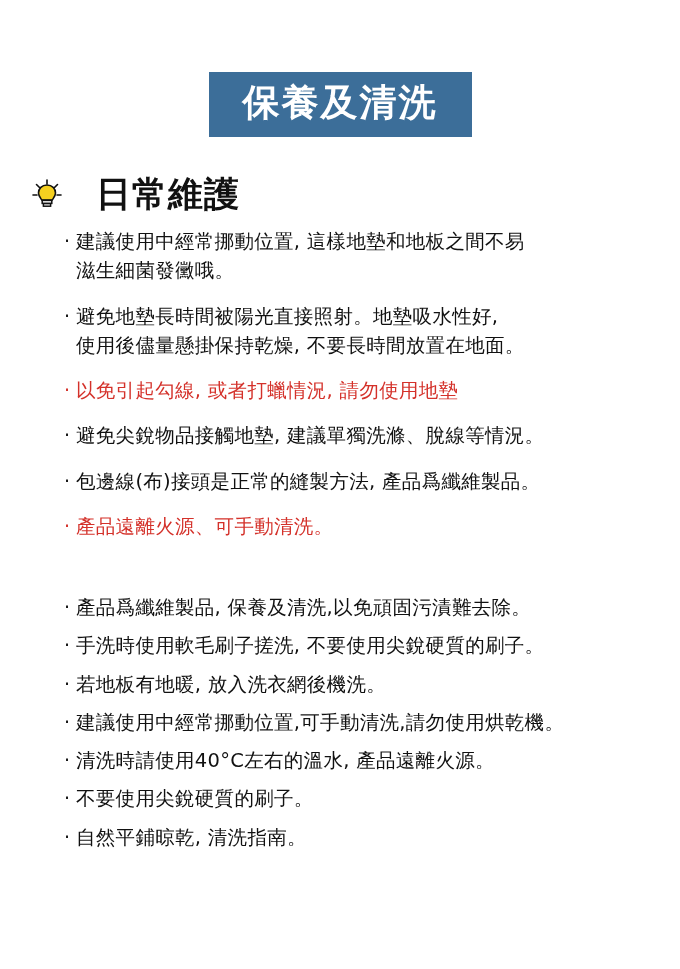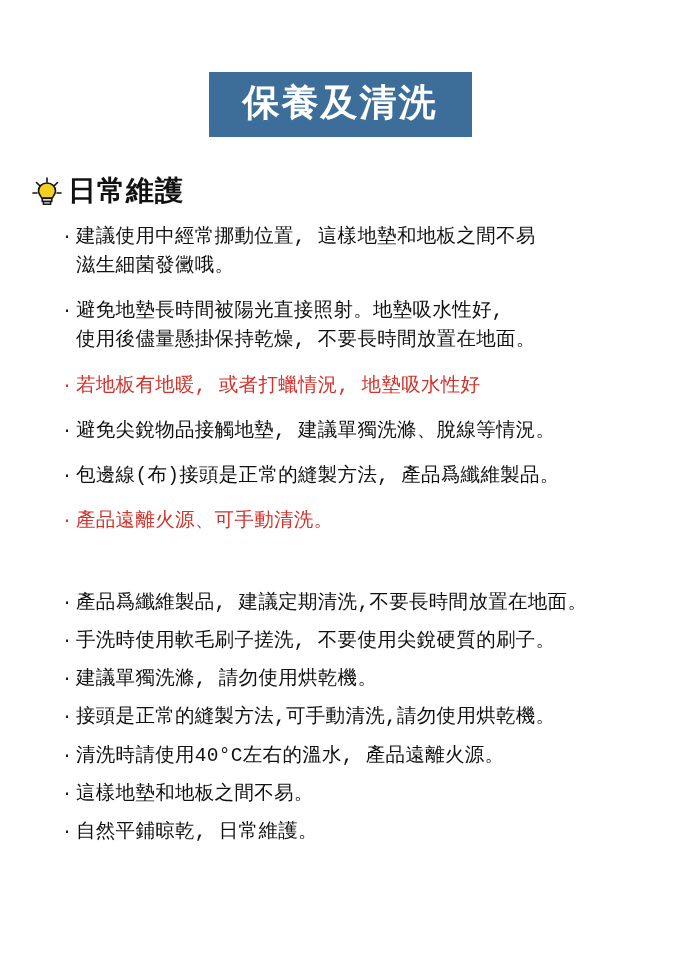--- a/index.html
+++ b/index.html
@@ -53,25 +53,26 @@
     padding-left: 8px;
   }
   .bulb {
     position: relative;
     width: 34px;
     height: 34px;
     flex: 0 0 34px;
   }
   .bulb svg { display: block; }
   .sec-title {
-    font-size: 28px;
+    font-size: 35px;
     font-weight: bold;
     letter-spacing: 1px;
     line-height: 1.1;
     color: #111111;
+    margin-left: 28px;
   }
 
   
   .list {
     margin-top: 14px;
     padding-left: 42px;
   }
   .list.tight { margin-top: 10px; }
   .item {
     display: flex;
@@ -88,21 +89,20 @@
     flex: 0 0 auto;
     width: 12px;
     font-size: 19px;
     line-height: 1.5;
     color: #111111;
     text-align: left;
   }
   .item .txt {
     flex: 1 1 auto;
     white-space: pre-line;
-    font-family: Liberation Mono, monospace;
   }
   .item.red .txt,
   .item.red .dot {
     color: #d4312a;
   }
 </style>
 </head>
 <body>
 
 <div class="page">
@@ -136,21 +136,21 @@
         <span class="txt">建議使用中經常挪動位置, 這樣地墊和地板之間不易
 滋生細菌發黴哦。</span>
       </div>
       <div class="item">
         <span class="dot">·</span>
         <span class="txt">避免地墊長時間被陽光直接照射。地墊吸水性好,
 使用後儘量懸掛保持乾燥, 不要長時間放置在地面。</span>
       </div>
       <div class="item red">
         <span class="dot">·</span>
-        <span class="txt">若地板有地暖, 或者打蠟情況, 地墊吸水性好</span>
+        <span class="txt">以免引起勾線, 或者打蠟情況, 請勿使用地墊</span>
       </div>
       <div class="item">
         <span class="dot">·</span>
         <span class="txt">避免尖銳物品接觸地墊, 建議單獨洗滌、脫線等情況。</span>
       </div>
       <div class="item">
         <span class="dot">·</span>
         <span class="txt">包邊線(布)接頭是正常的縫製方法, 產品爲纖維製品。</span>
       </div>
       <div class="item red">
@@ -158,42 +158,42 @@
         <span class="txt">產品遠離火源、可手動清洗。</span>
       </div>
     </div>
   </div>
 
   <div class="section second">
 
     <div class="list tight">
       <div class="item">
         <span class="dot">·</span>
-        <span class="txt">產品爲纖維製品, 建議定期清洗,不要長時間放置在地面。</span>
+        <span class="txt">產品爲纖維製品, 保養及清洗,以免頑固污漬難去除。</span>
       </div>
       <div class="item">
         <span class="dot">·</span>
         <span class="txt">手洗時使用軟毛刷子搓洗, 不要使用尖銳硬質的刷子。</span>
       </div>
       <div class="item">
         <span class="dot">·</span>
-        <span class="txt">建議單獨洗滌, 請勿使用烘乾機。</span>
+        <span class="txt">若地板有地暖, 放入洗衣網後機洗。</span>
       </div>
       <div class="item">
         <span class="dot">·</span>
-        <span class="txt">接頭是正常的縫製方法,可手動清洗,請勿使用烘乾機。</span>
+        <span class="txt">建議使用中經常挪動位置,可手動清洗,請勿使用烘乾機。</span>
       </div>
       <div class="item">
         <span class="dot">·</span>
         <span class="txt">清洗時請使用40°C左右的溫水, 產品遠離火源。</span>
       </div>
       <div class="item">
         <span class="dot">·</span>
-        <span class="txt">這樣地墊和地板之間不易。</span>
+        <span class="txt">不要使用尖銳硬質的刷子。</span>
       </div>
       <div class="item">
         <span class="dot">·</span>
-        <span class="txt">自然平鋪晾乾, 日常維護。</span>
+        <span class="txt">自然平鋪晾乾, 清洗指南。</span>
       </div>
     </div>
   </div>
 
 </div>
 
 </body></html>

